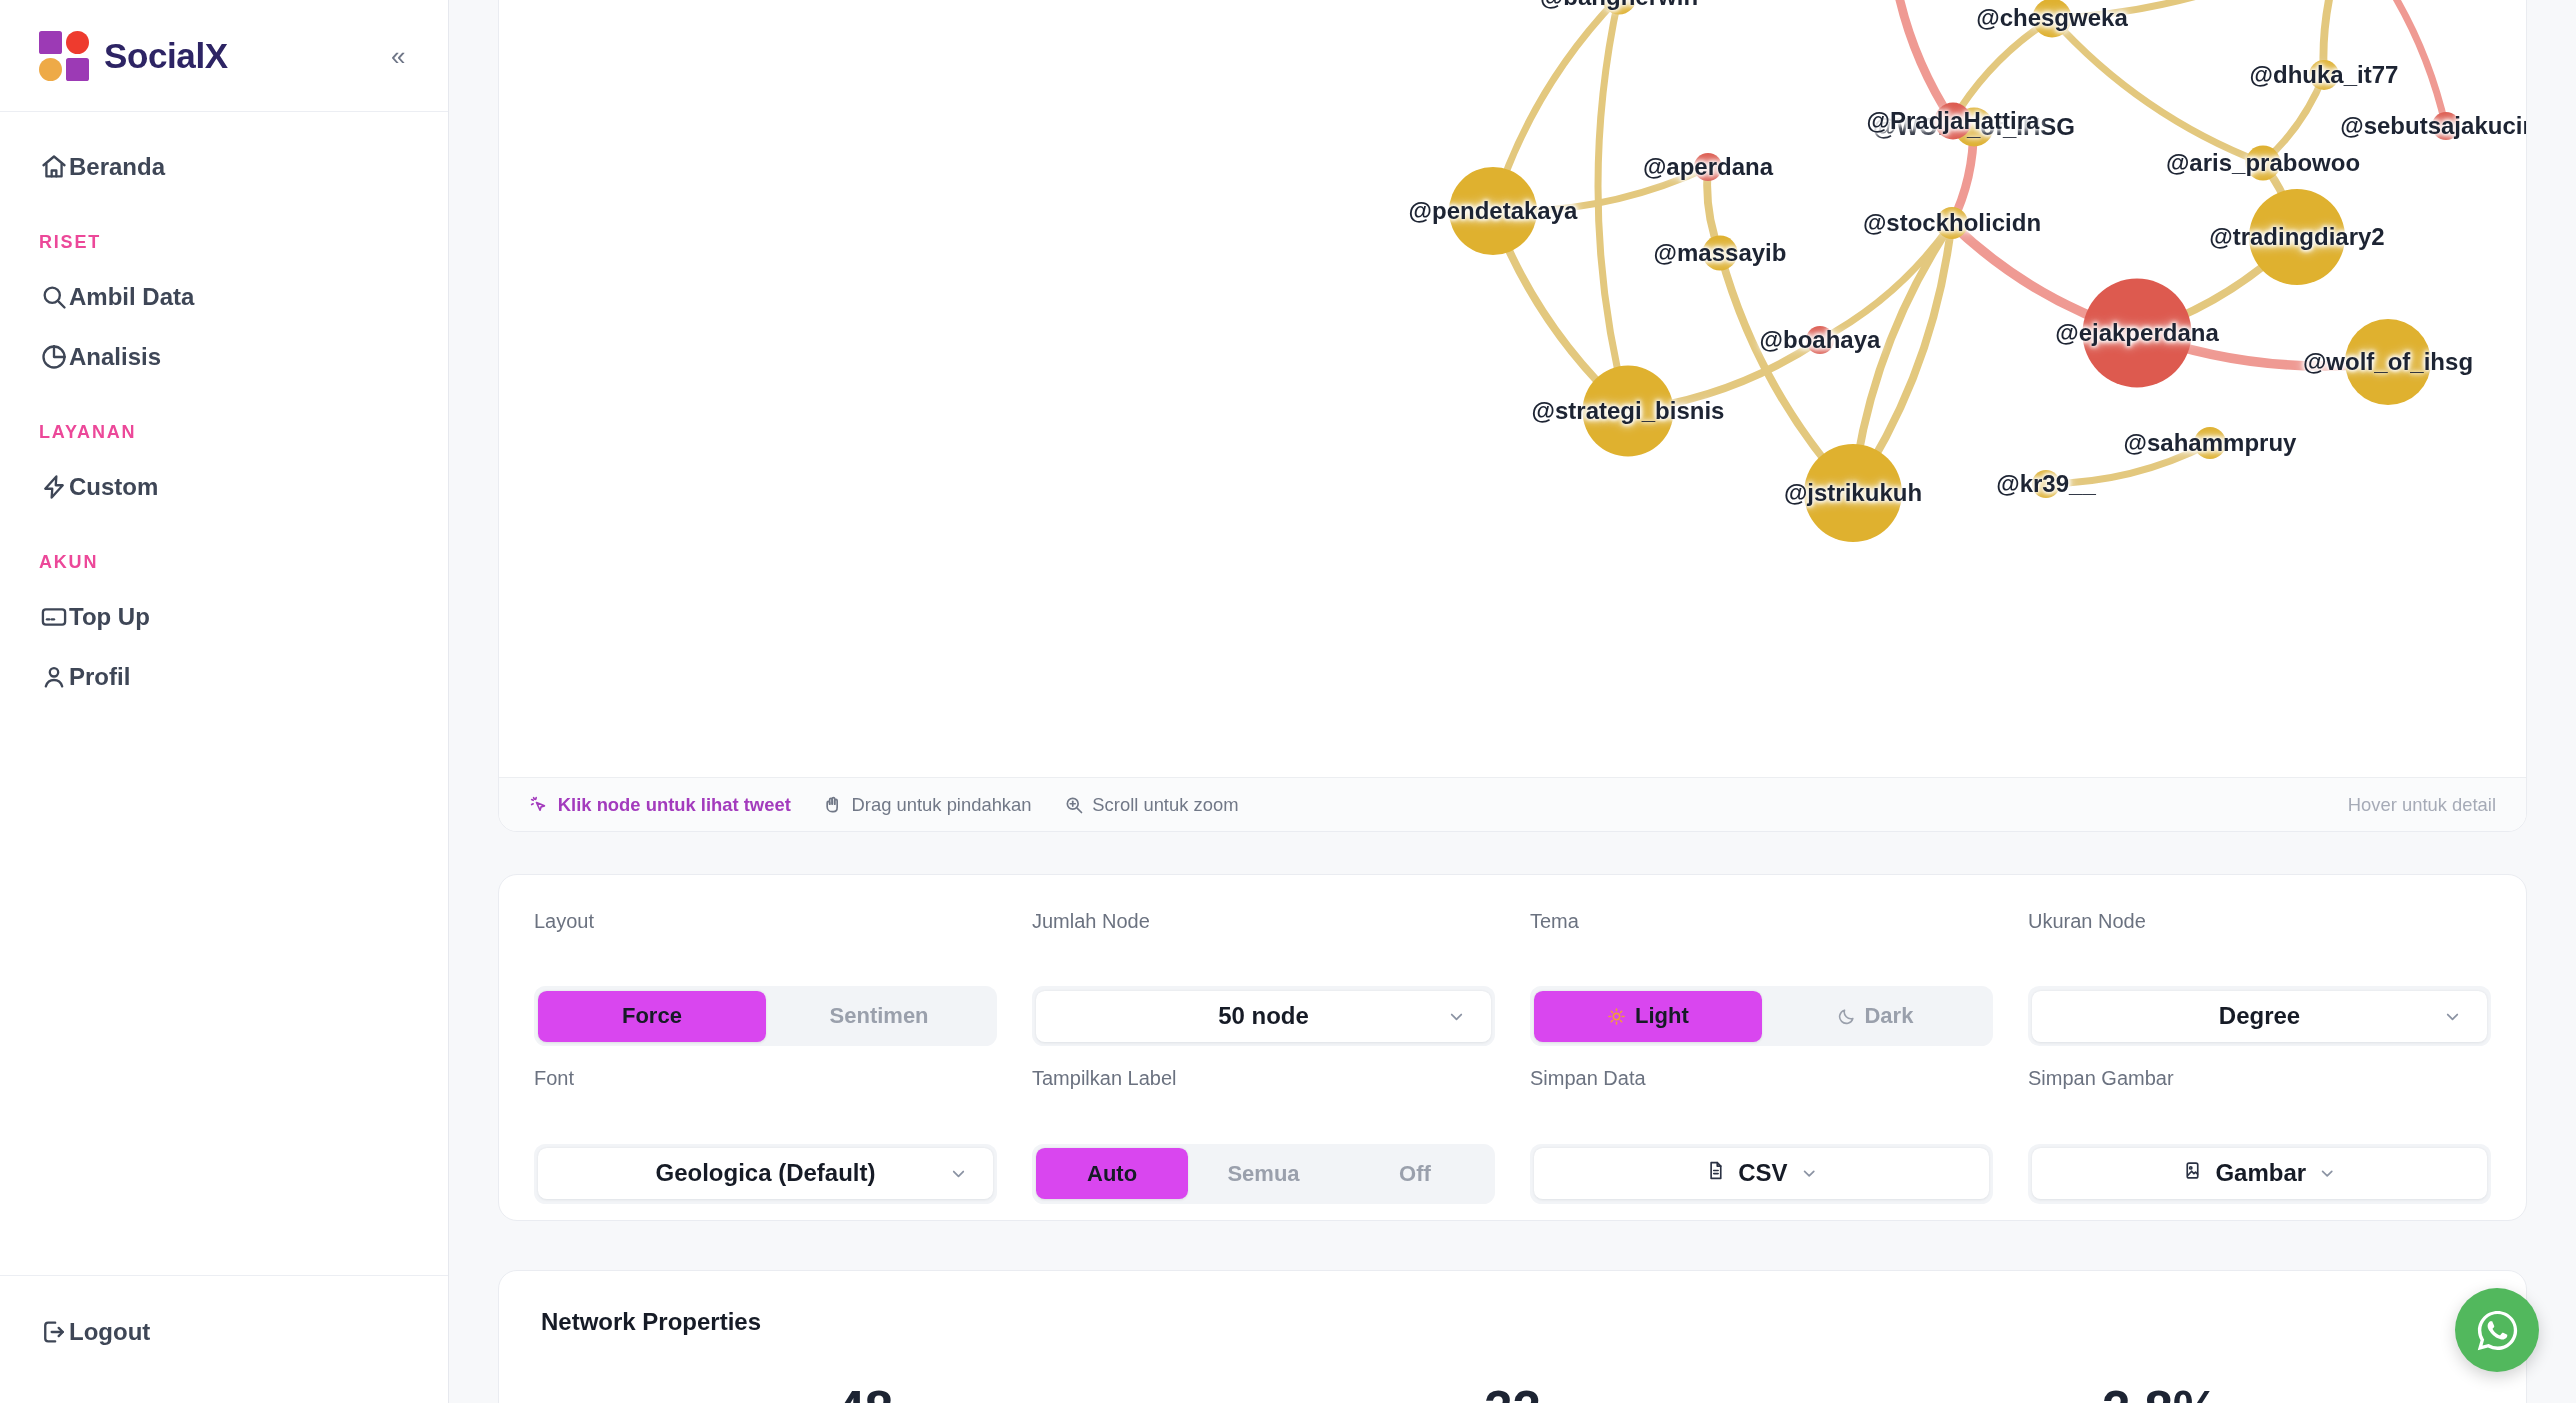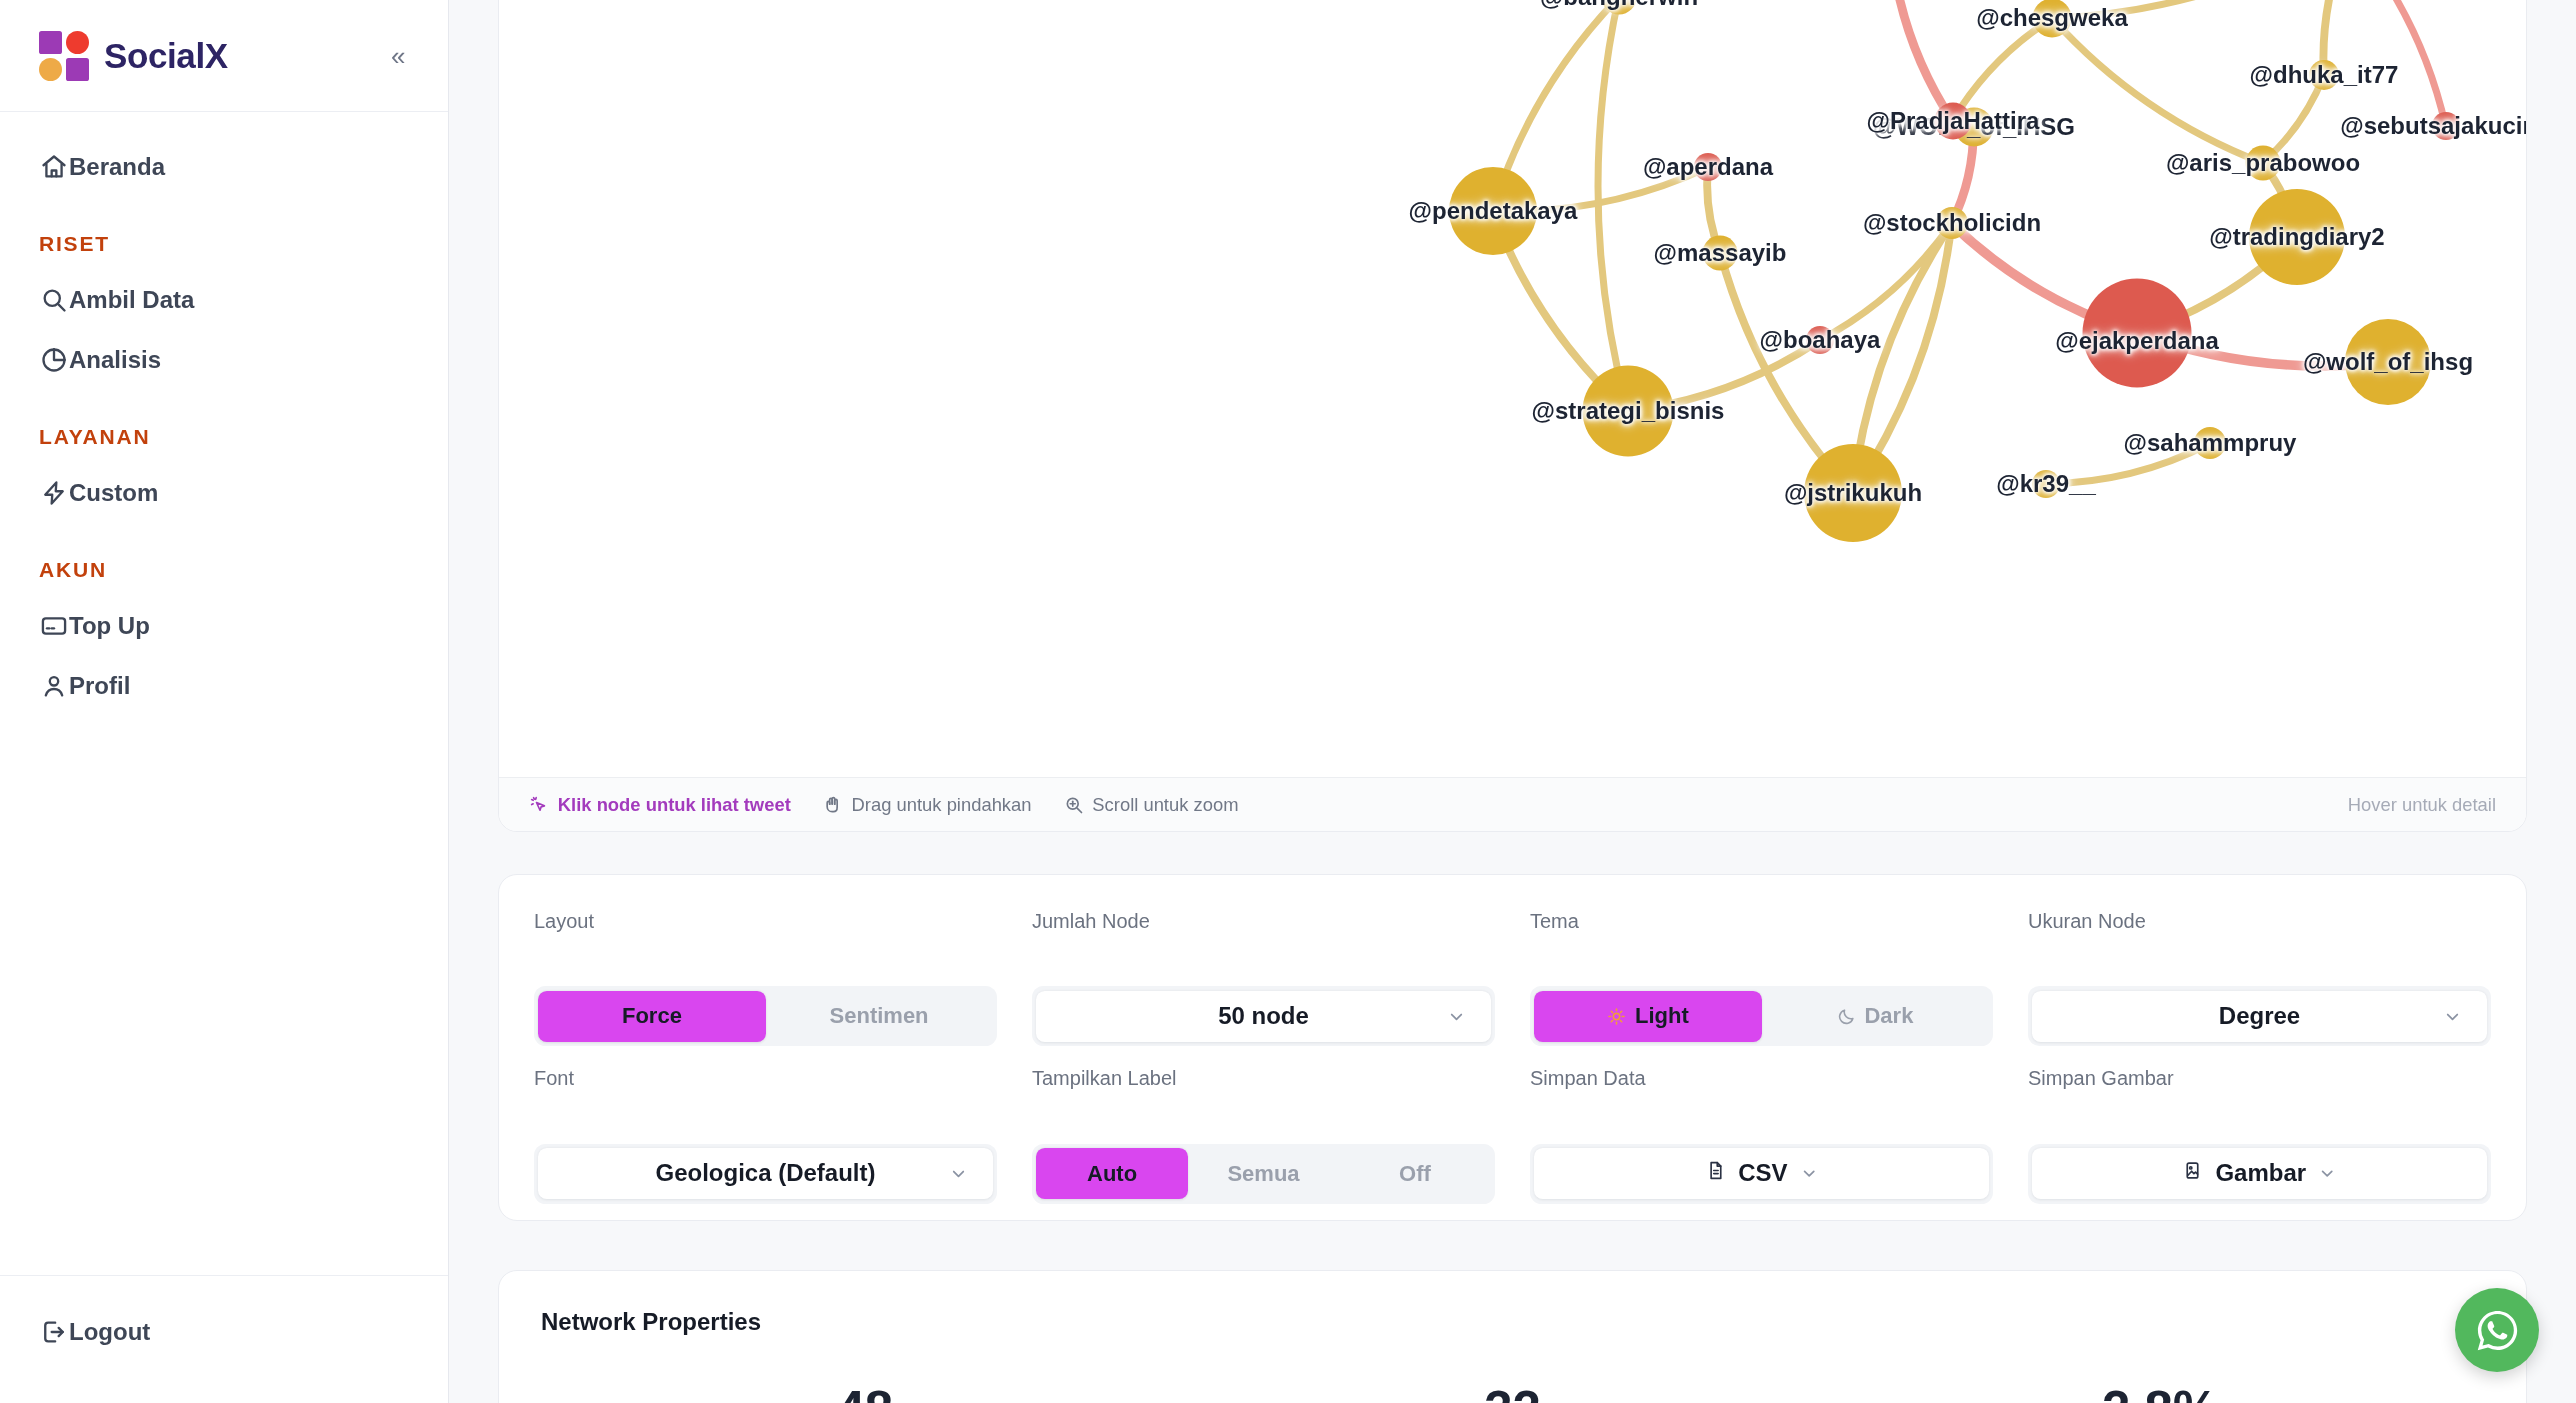--- a/index.html
+++ b/index.html
@@ -48,22 +48,22 @@
     display: flex; align-items: center; 
     height: 60px; padding: 0 39px;
     color: #3e4656; font-size: 24px; font-weight: 700;
     cursor: pointer;
   }
   .nav-icon { width: 30px; height: 30px; flex: 0 0 30px;
     display: flex; align-items: center; justify-content: center; }
   .nav-icon svg { width: 28px; height: 28px; stroke: #3e4656; stroke-width: 2; fill: none;
     stroke-linecap: round; stroke-linejoin: round; }
   .nav-section {
-    font-size: 21px; font-weight: 700; letter-spacing: 1.8px;
-    color: #c2410c; padding: 35px 39px 14px 39px;
+    font-size: 18px; font-weight: 700; letter-spacing: 1.8px;
+    color: #ec4899; padding: 35px 39px 14px 39px;
   }
   .sb-foot {
     border-top: 0.9px solid #eceef3;
     padding: 26px 0 42px 0;
   }
 
   
   #main {
     flex: 1; height: 1404px; position: relative;
     background: #f7f8fa;
@@ -334,21 +334,21 @@
           <div class="nlabel" style="left: 1209px; top: 429px;">@aperdana</div>
           <div class="node" style="left: 994px; top: 473px; width: 88px; height: 88px; background: rgb(223, 177, 47);"></div>
           <div class="nlabel" style="left: 994px; top: 473px;">@pendetakaya</div>
           <div class="node" style="left: 1798px; top: 499px; width: 96px; height: 96px; background: rgb(223, 177, 47);"></div>
           <div class="nlabel" style="left: 1798px; top: 499px;">@tradingdiary2</div>
           <div class="node" style="left: 1453px; top: 485px; width: 32px; height: 32px; background: rgb(223, 177, 47);"></div>
           <div class="nlabel" style="left: 1453px; top: 485px;">@stockholicidn</div>
           <div class="node" style="left: 1221px; top: 515px; width: 35px; height: 35px; background: rgb(223, 177, 47);"></div>
           <div class="nlabel" style="left: 1221px; top: 515px;">@massayib</div>
           <div class="node" style="left: 1638px; top: 595px; width: 109px; height: 109px; background: rgb(221, 90, 79);"></div>
-          <div class="nlabel" style="left: 1638px; top: 595px; margin-top: 8px;">@ejakperdana</div>
+          <div class="nlabel" style="left: 1638px; top: 595px;">@ejakperdana</div>
           <div class="node" style="left: 1321px; top: 602px; width: 28px; height: 28px; background: rgb(221, 90, 79);"></div>
           <div class="nlabel" style="left: 1321px; top: 602px;">@boahaya</div>
           <div class="node" style="left: 1889px; top: 624px; width: 86px; height: 86px; background: rgb(223, 177, 47);"></div>
           <div class="nlabel" style="left: 1889px; top: 624px;">@wolf_of_ihsg</div>
           <div class="node" style="left: 1129px; top: 673px; width: 91px; height: 91px; background: rgb(223, 177, 47);"></div>
           <div class="nlabel" style="left: 1129px; top: 673px;">@strategi_bisnis</div>
           <div class="node" style="left: 1711px; top: 705px; width: 32px; height: 32px; background: rgb(223, 177, 47);"></div>
           <div class="nlabel" style="left: 1711px; top: 705px; text-align: right;">@sahammpruy</div>
           <div class="node" style="left: 1354px; top: 755px; width: 98px; height: 98px; background: rgb(223, 177, 47);"></div>
           <div class="nlabel" style="left: 1354px; top: 755px;">@jstrikukuh</div>

